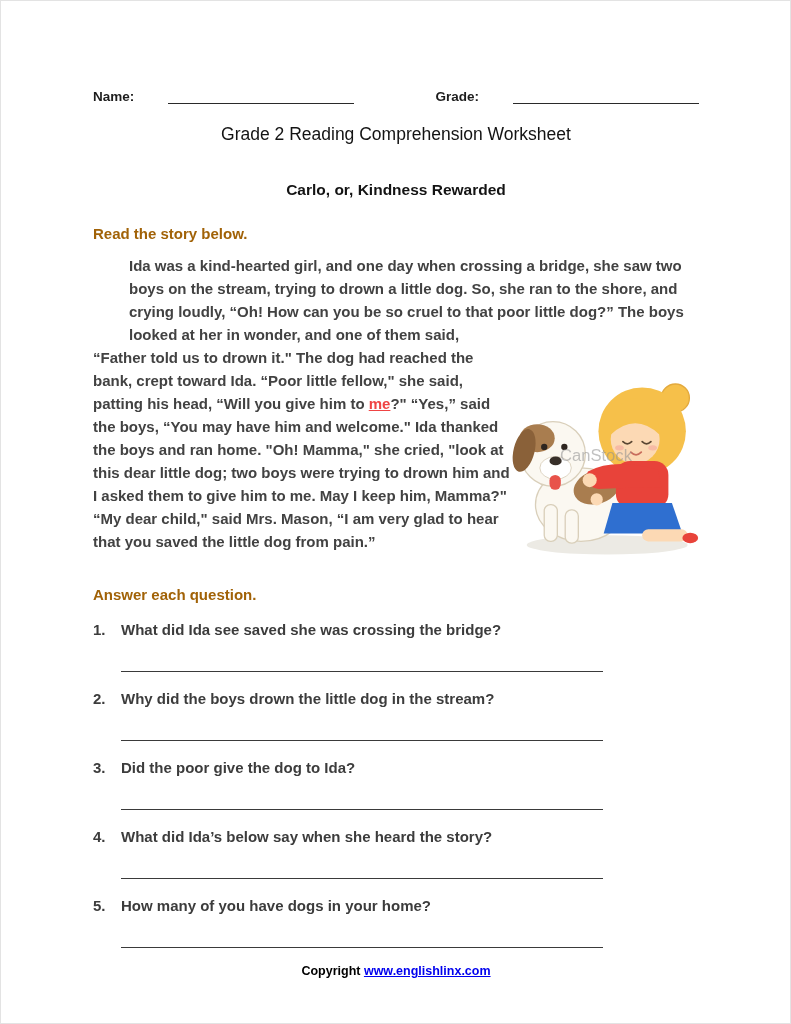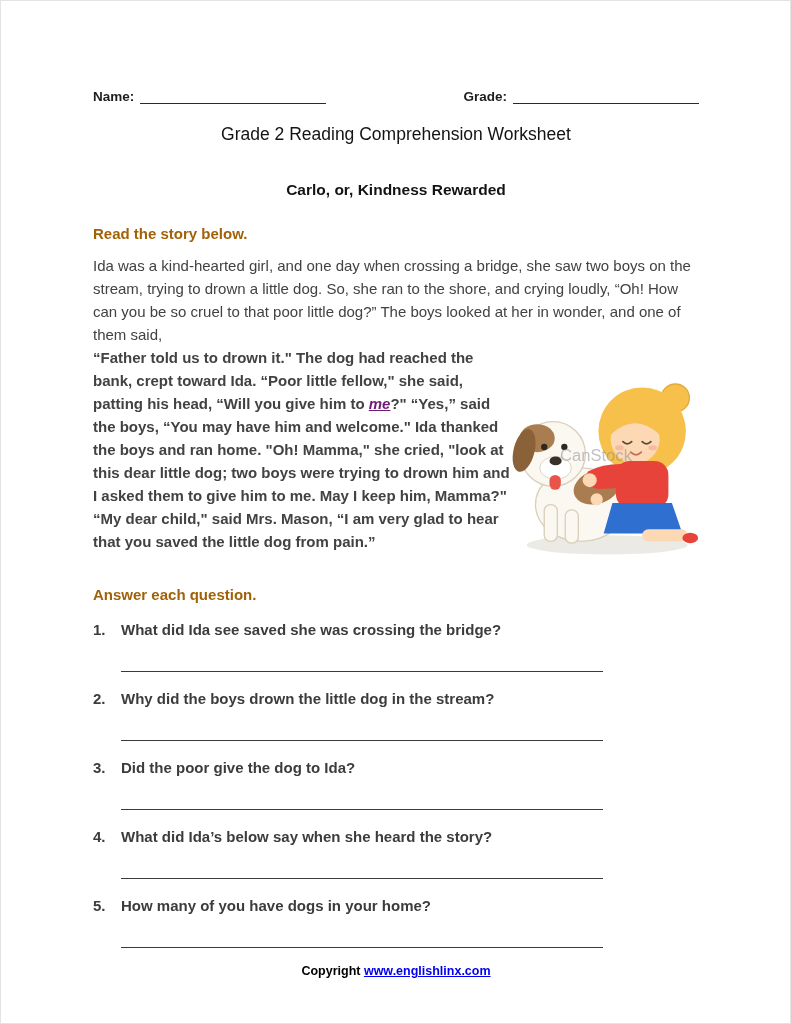--- a/index.html
+++ b/index.html
@@ -19,21 +19,21 @@
   }
   
   .name-date-row {
     display: flex;
     justify-content: space-between;
     align-items: flex-end;
     font-size: 13.5px;
     font-weight: 700;
     color: #1d1d1d;
   }
-  .field-group { display: flex; align-items: flex-end; }
+  .field-group { display: flex; align-items: flex-end; gap: 28px; }
   .blank-inline {
     display: inline-block;
     width: 186px;
     border-bottom: 1.4px solid #2a2a2a;
     height: 14px;
     margin-left: 6px;
   }
   
   .ws-title {
     text-align: center;
@@ -53,40 +53,40 @@
   .instruction {
     color: #a16207;
     font-size: 15px;
     font-weight: 700;
     margin-top: 26px;
   }
   
   .story-p1 {
     margin-top: 12px;
     font-size: 15px;
-    font-weight: 400;
+    font-weight: 700;
     color: #424242;
     line-height: 23px;
+    margin-left: 36px;
   }
   .story-wrap {
     display: flex;
     align-items: flex-start;
     margin-top: 0;
   }
   .story-p2 {
     width: 420px;
     font-size: 15px;
     font-weight: 700;
     color: #424242;
     line-height: 23px;
   }
   .me-emph {
-    color: #701a75;
+    color: #ef4444;
     text-decoration: underline;
-    font-style: italic;
   }
   .illustration {
     width: 188px;
     margin-left: 0;
     margin-top: 8px;
     flex-shrink: 0;
   }
   .illustration svg { display: block; }
   
   .questions { margin-top: 4px; }

